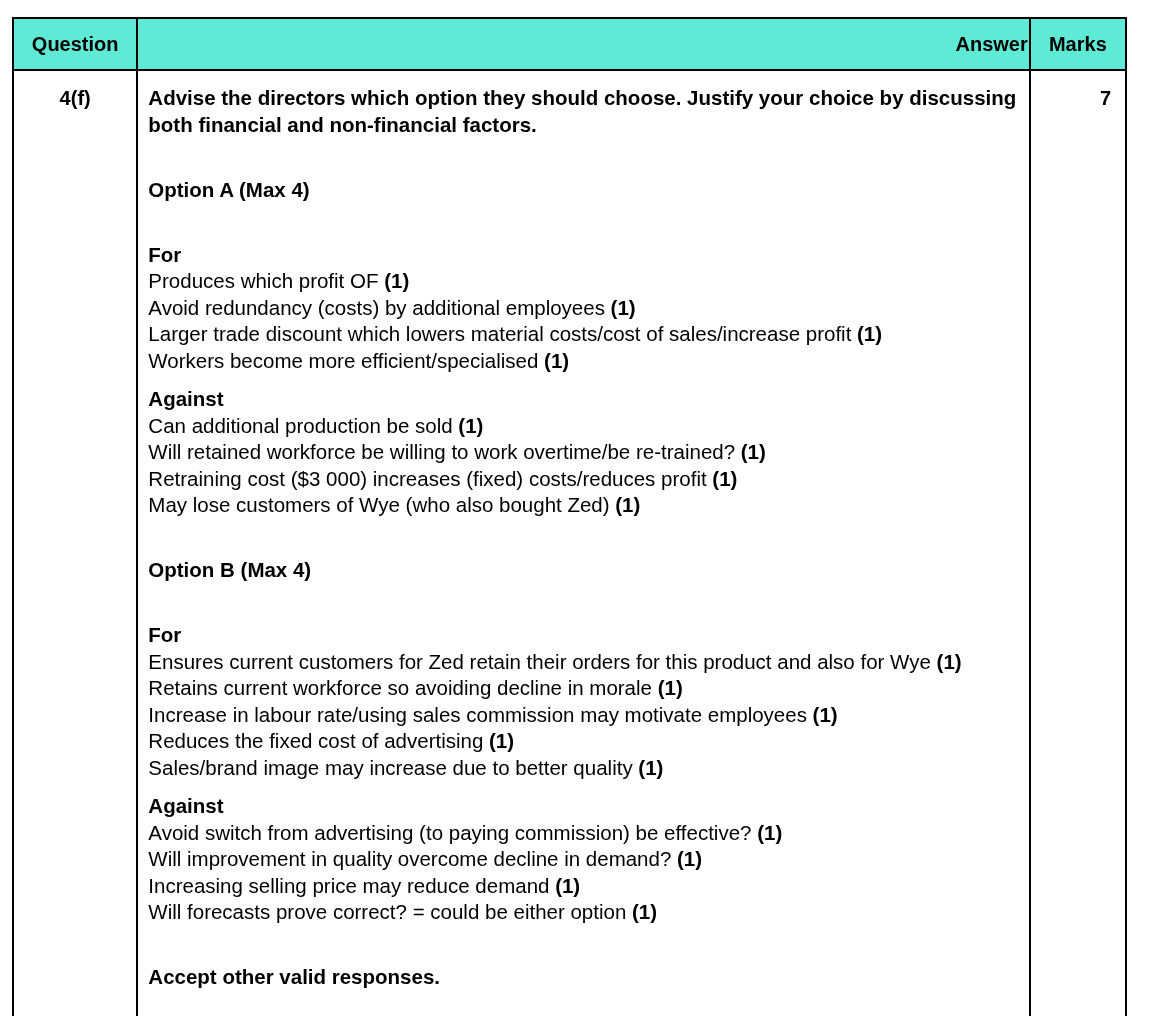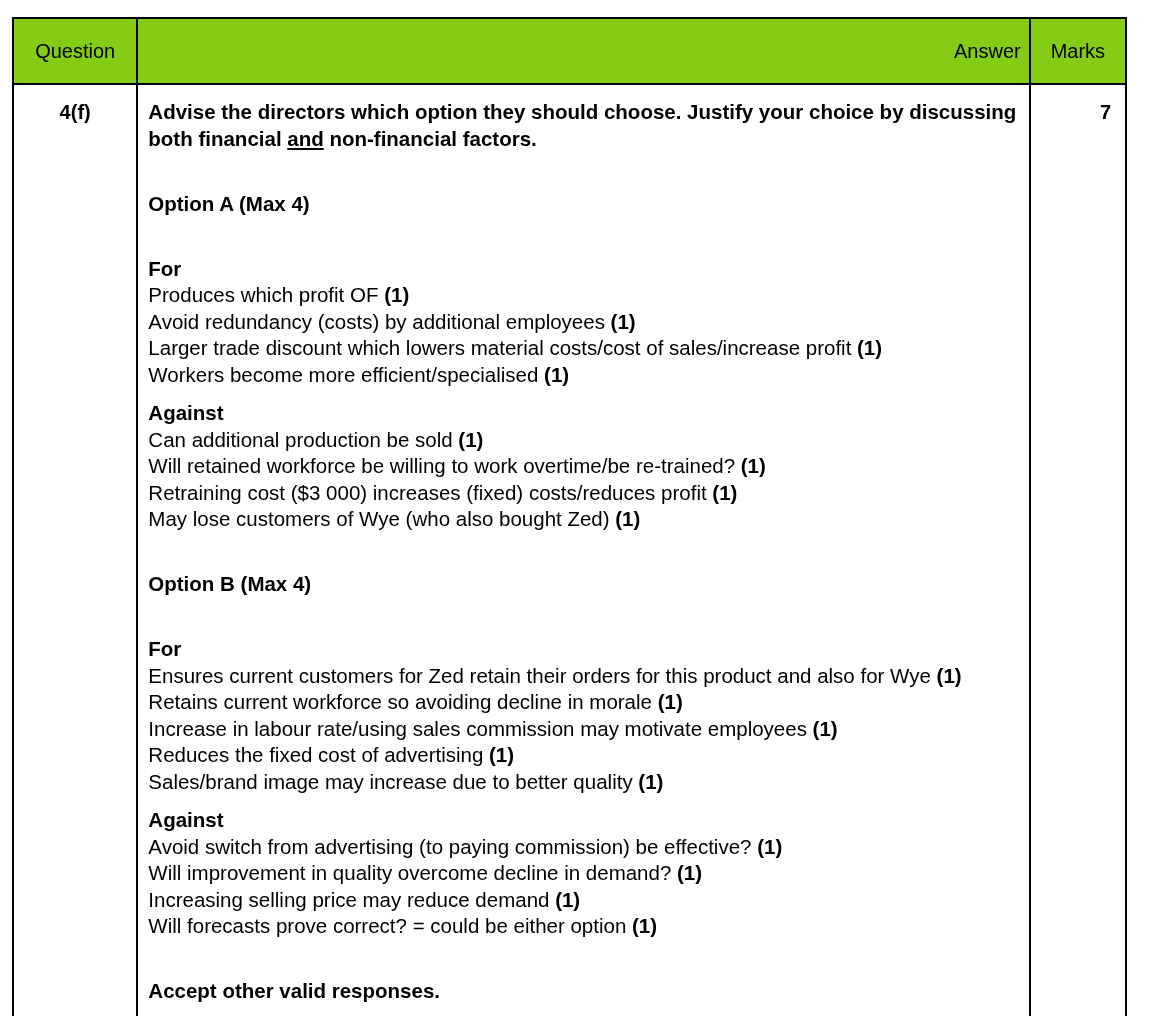--- a/index.html
+++ b/index.html
@@ -8,39 +8,39 @@
       position: absolute; left: 12px; top: 17px;
       width: 1115px;
       border-collapse: collapse;
       table-layout: fixed;
     }
     .ms-table th, .ms-table td {
       border: 2px solid #000;
       vertical-align: top;
     }
     .ms-table th {
-      background: #84cc16;
-      font-weight: normal;
+      background: #5eead4;
+      font-weight: bold;
       font-size: 20px;
       height: 48px;
       vertical-align: middle;
-      padding: 8px;
+      padding: 1px;
     }
     .col-q { width: 124px; }
     .col-a { width: 890px; }
     .col-m { width: 96px; }
     th.h-q { text-align: center; }
     th.h-a { text-align: right; }
     th.h-m { }
     td.q-cell { text-align: center; font-size: 20px; padding-top: 16px; font-weight: bold; }
     td.m-cell { text-align: right; font-size: 20px; font-weight: bold; padding-top: 16px; padding-right: 14px; }
     td.a-cell { padding: 14px 10px 16px 10px; font-size: 20.5px; line-height: 26.5px; }
     .blk { display: block; margin-top: 12px; }
     .bold { font-weight: bold; }
-    .u { text-decoration: underline; }
+    .u { }
     .gap { height: 26.5px; }
     .line { display: block; white-space: nowrap; }
     .line.wrap { white-space: normal; }
     .mark { font-weight: bold; }
   </style>
 </head>
 <body>
 
 <table class="ms-table">
   <colgroup>

